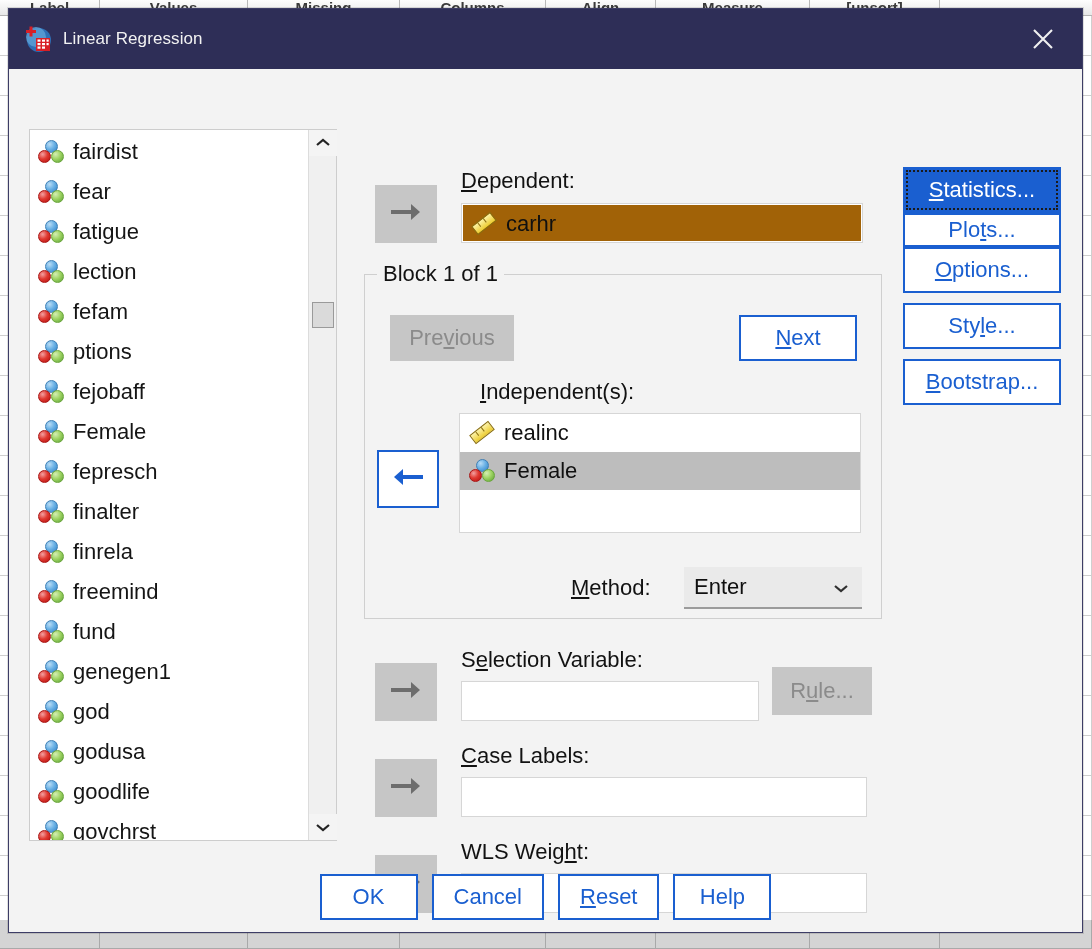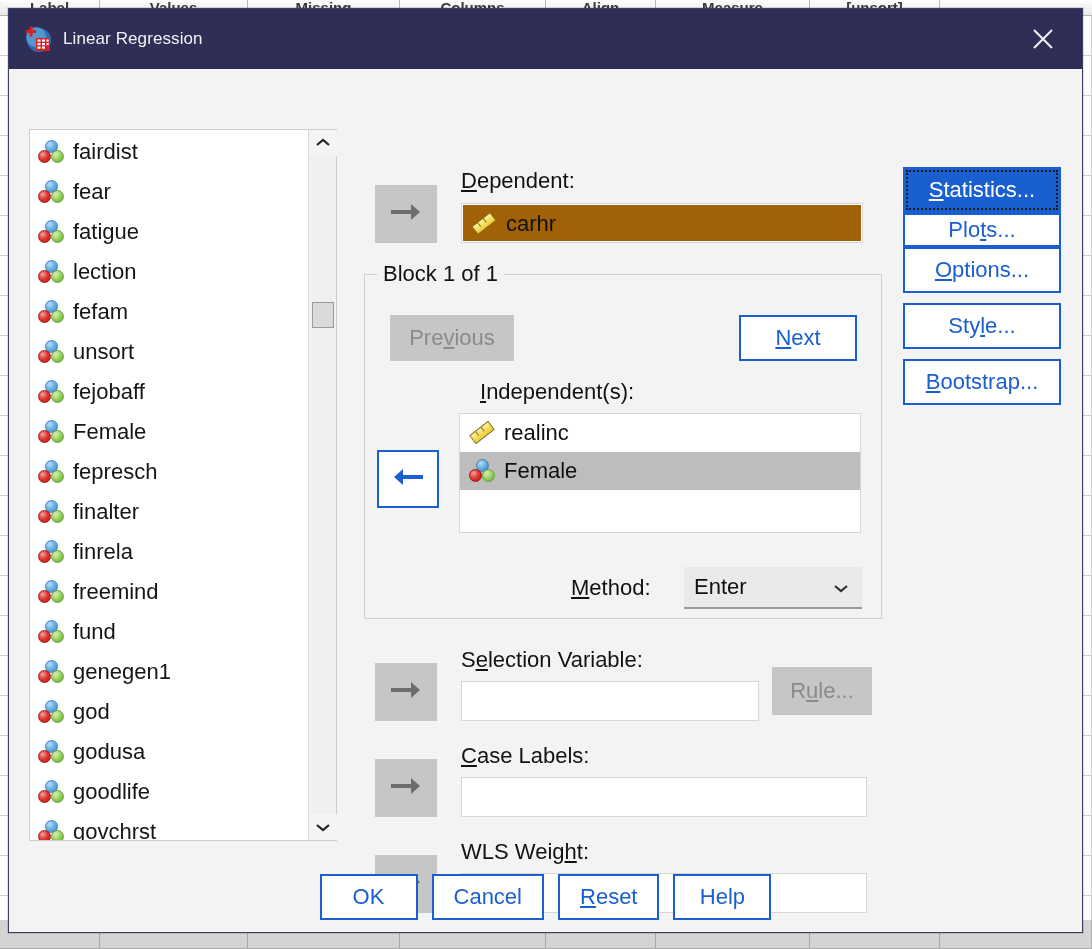--- a/index.html
+++ b/index.html
@@ -623,21 +623,21 @@
               <i class="g"></i>
             </span>
             <span class="label">fefam</span>
           </div>
           <div class="var-item">
             <span class="ico-nominal">
               <i class="b"></i>
               <i class="r"></i>
               <i class="g"></i>
             </span>
-            <span class="label">unsort</span>
+            <span class="label">ptions</span>
           </div>
           <div class="var-item">
             <span class="ico-nominal">
               <i class="b"></i>
               <i class="r"></i>
               <i class="g"></i>
             </span>
             <span class="label">fejobaff</span>
           </div>
           <div class="var-item">

